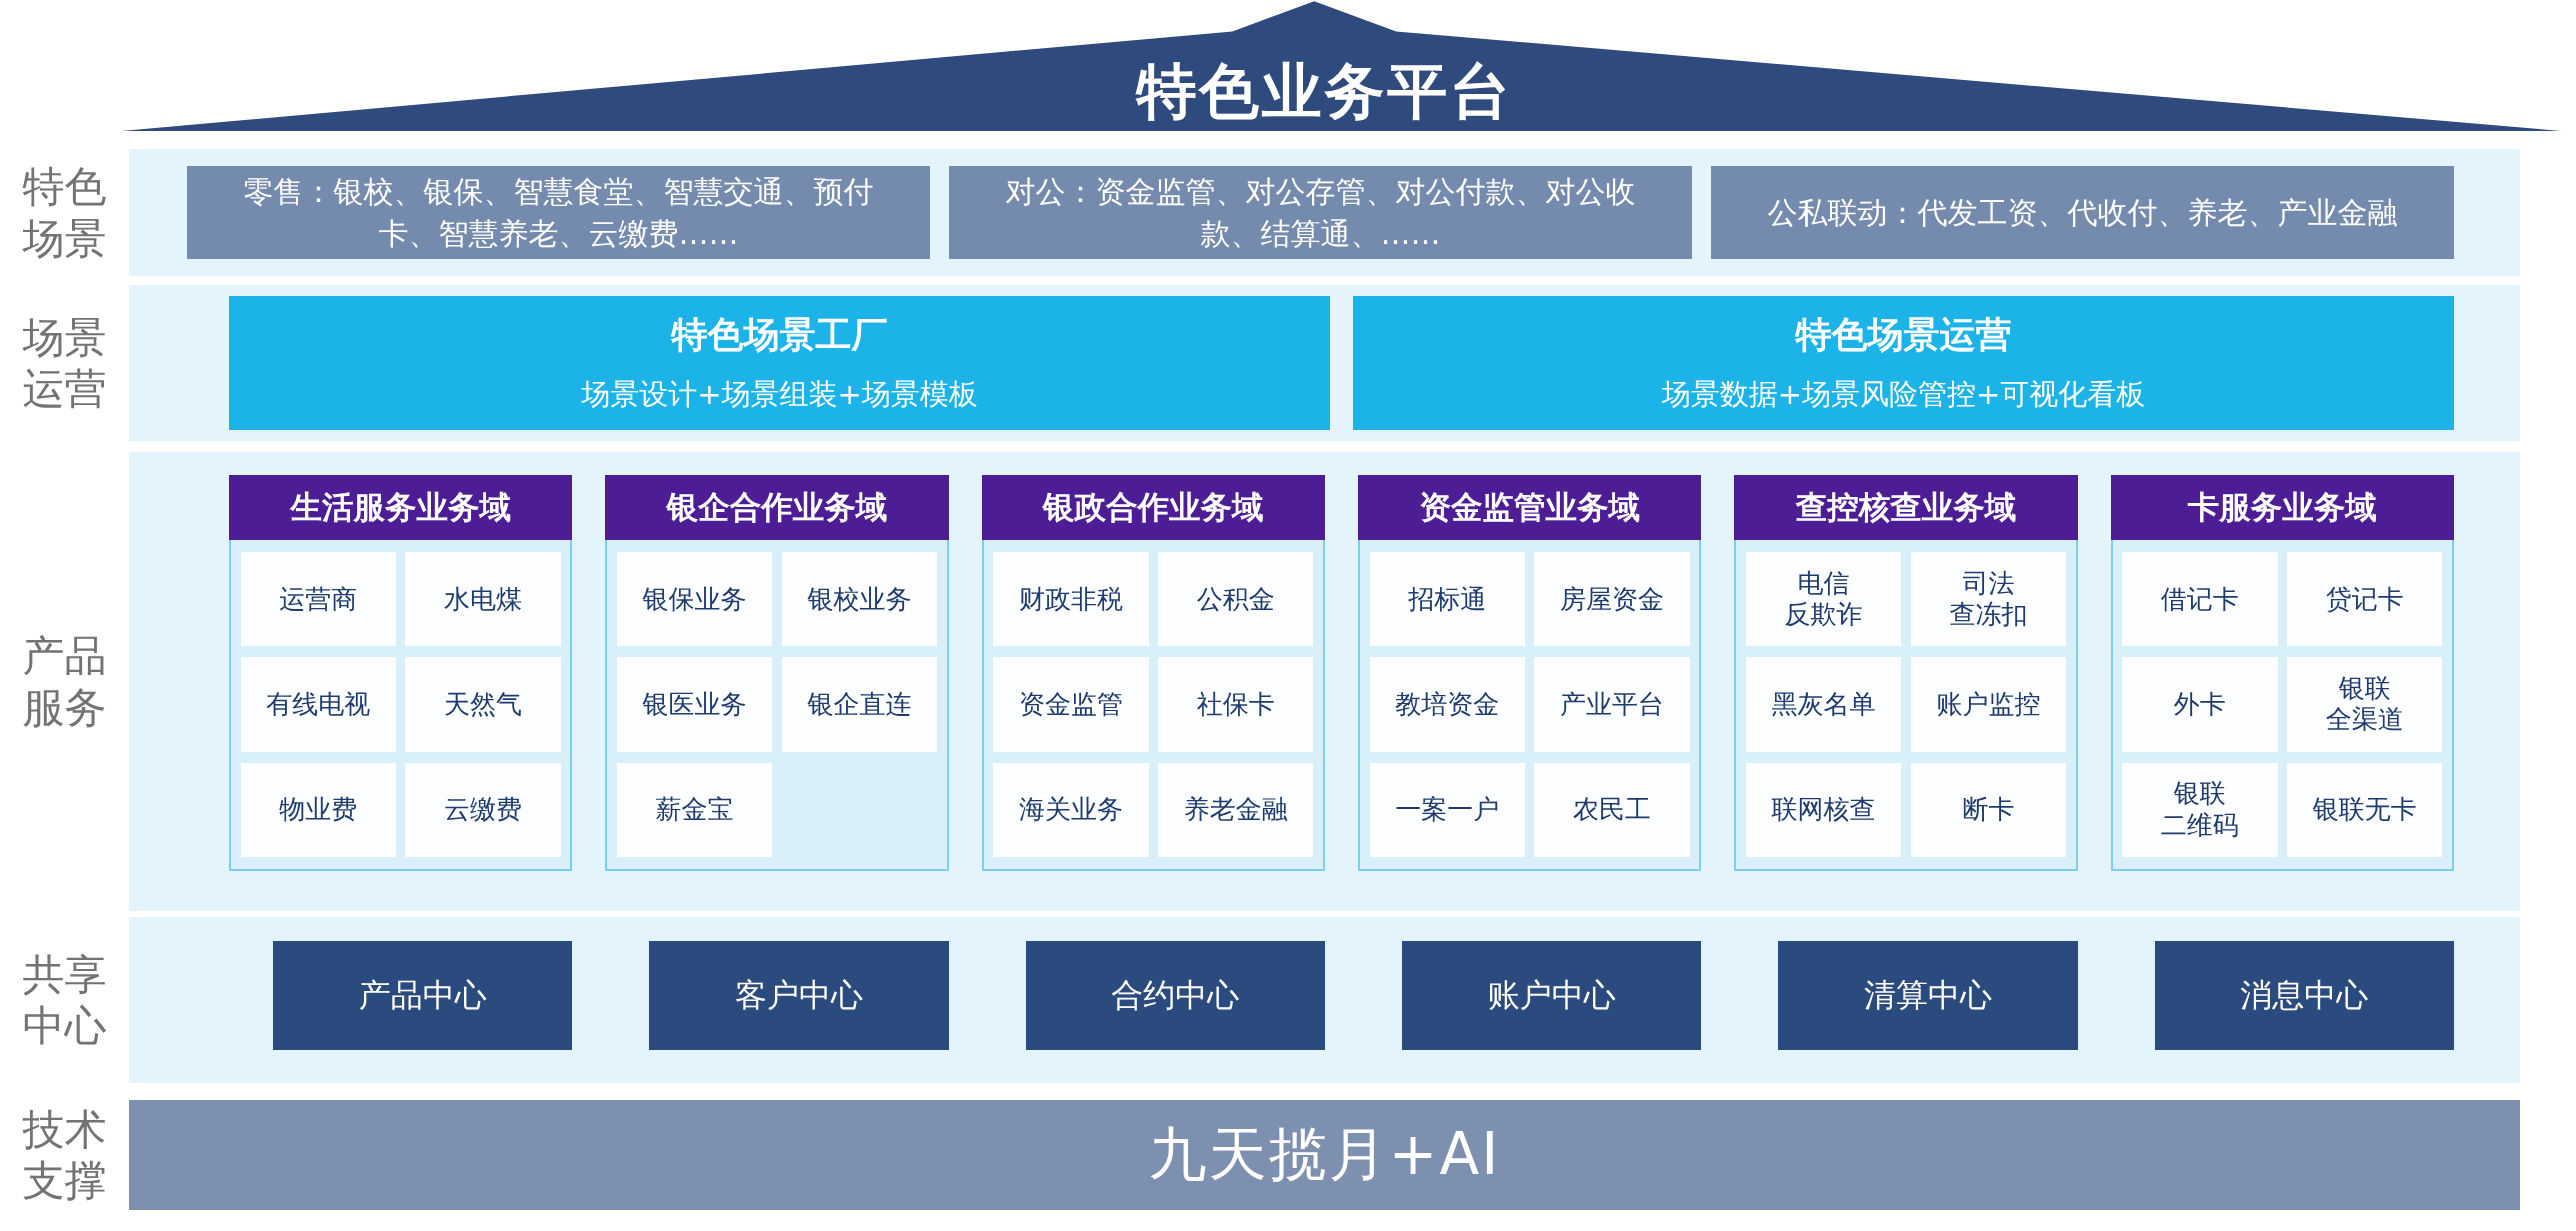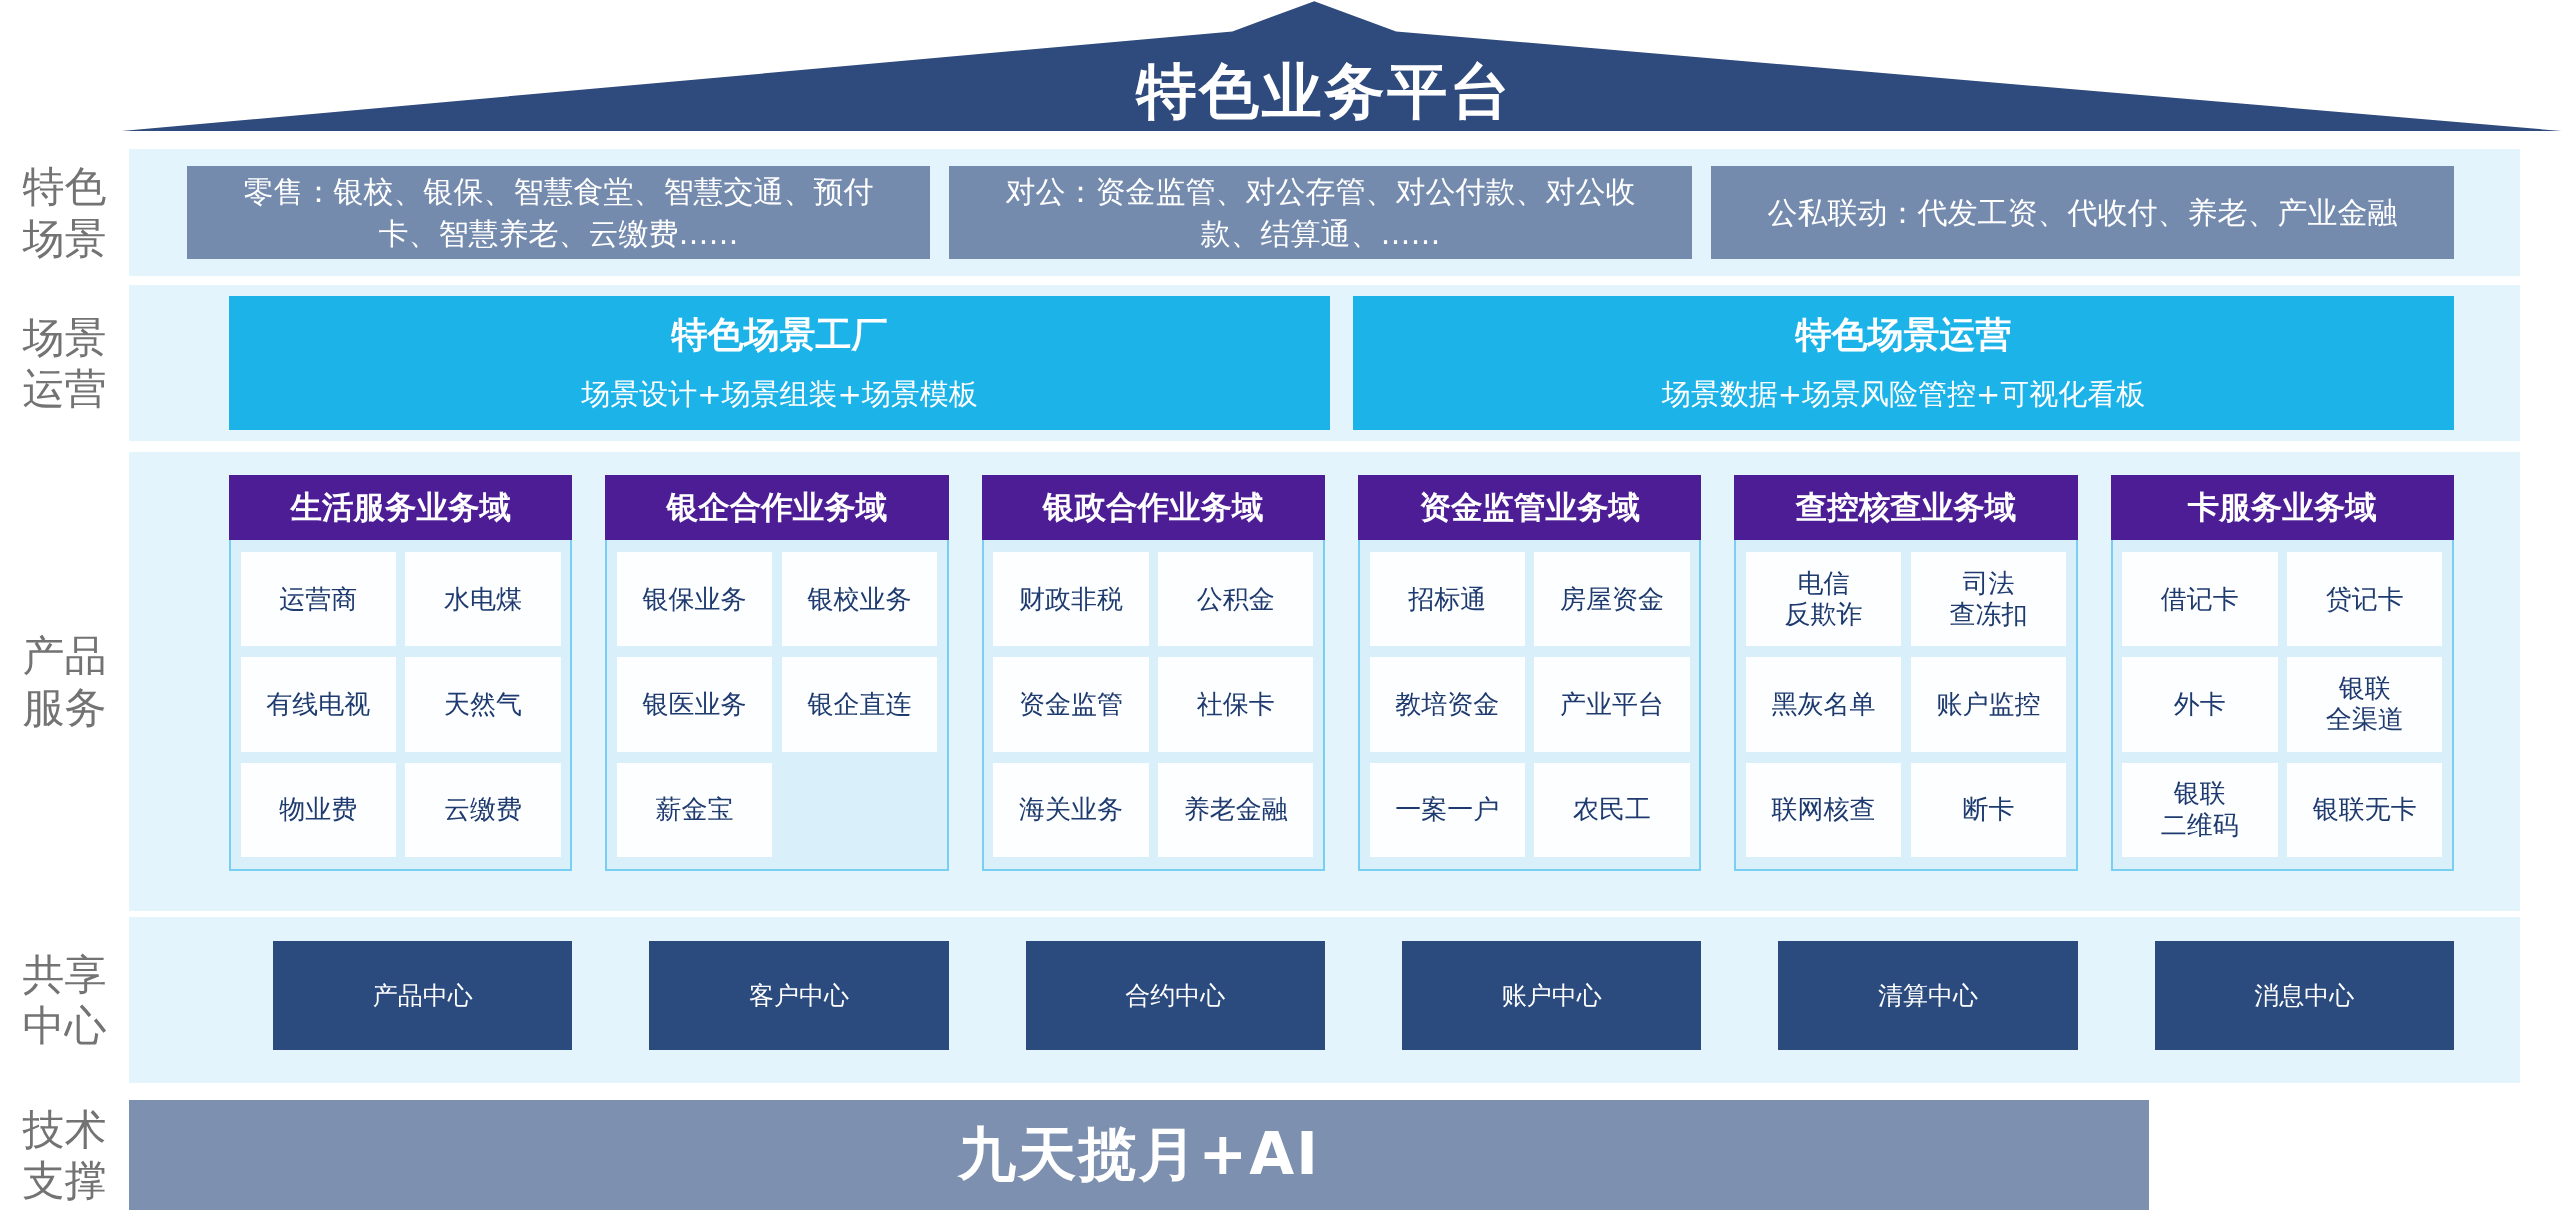--- a/index.html
+++ b/index.html
@@ -67,28 +67,28 @@
   .prod-cell{
     background:#FCFEFF; color:#1E3A6E; font-size:26px; line-height:1.22;
     display:flex; align-items:center; justify-content:center; text-align:center;
     white-space:pre-line; padding:2.7px;
   }
 
   
   .band-centers{ top:917px; height:166px; display:flex; gap:33px;
     padding:24px 66px 33px 100px; }
   .center-box{
-    flex:1; background:#2B4A7D; color:#ffffff; font-size:25px;
+    flex:1; background:#2B4A7D; color:#ffffff; font-size:32px;
     display:flex; align-items:center; justify-content:center; text-align:center;margin-left:44px;
   }
 
   
   .tech-bar{
-    position:absolute; left:129px; width:2020px; top:1100px; height:110px;
-    background:#7E90AF; color:#ffffff; font-size:58px; font-weight:bold;
+    position:absolute; left:129px; width:2391px; top:1100px; height:110px;
+    background:#7E90AF; color:#ffffff; font-size:58px; font-weight:normal;
     display:flex; align-items:center; justify-content:center; letter-spacing:2.1px;
   }
 </style>
 </head>
 <body>
 
 <div class="canvas">
 
   <svg class="roof-svg" width="2576" height="131" viewBox="0 0 3763 192">
     <polygon points="172,192 1800,46 1920,2 2040,46 3748,192" fill="#2F4A7C"></polygon>

